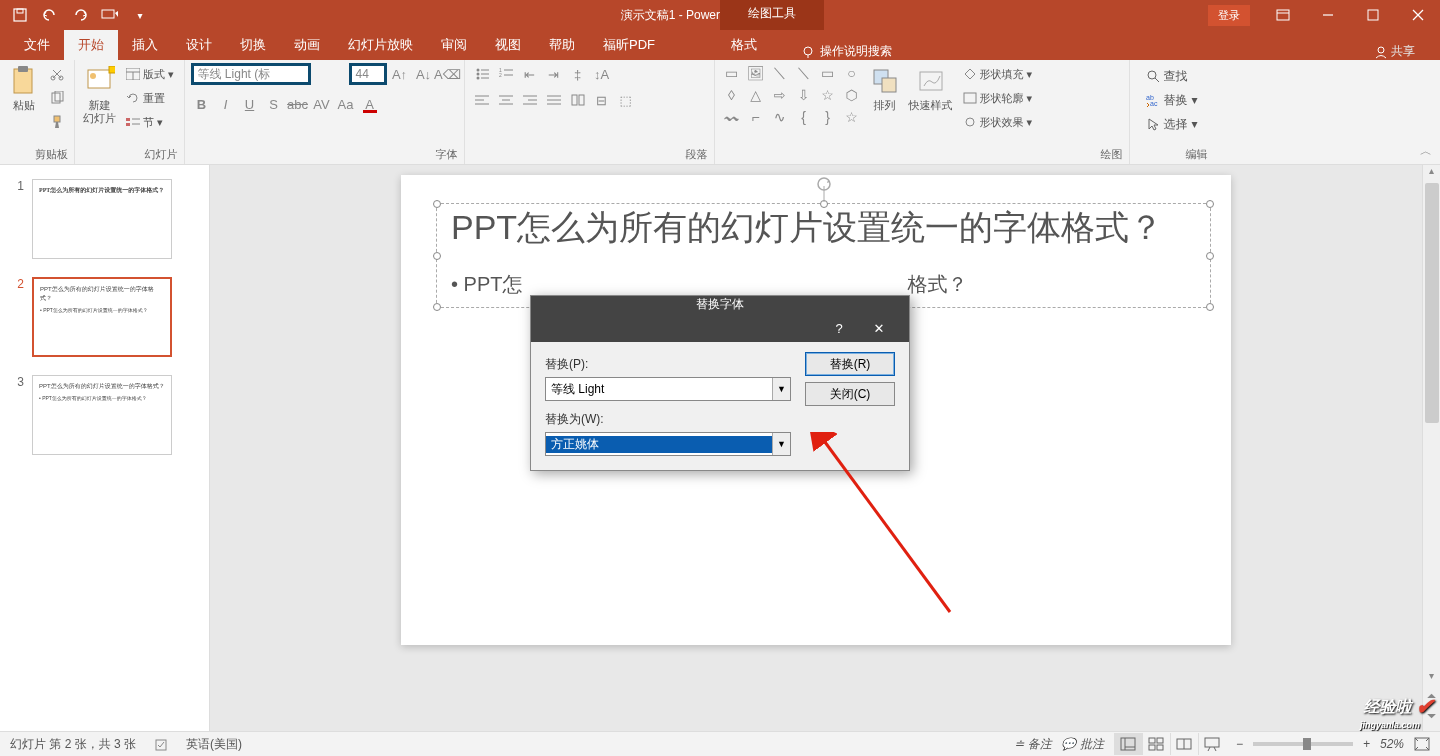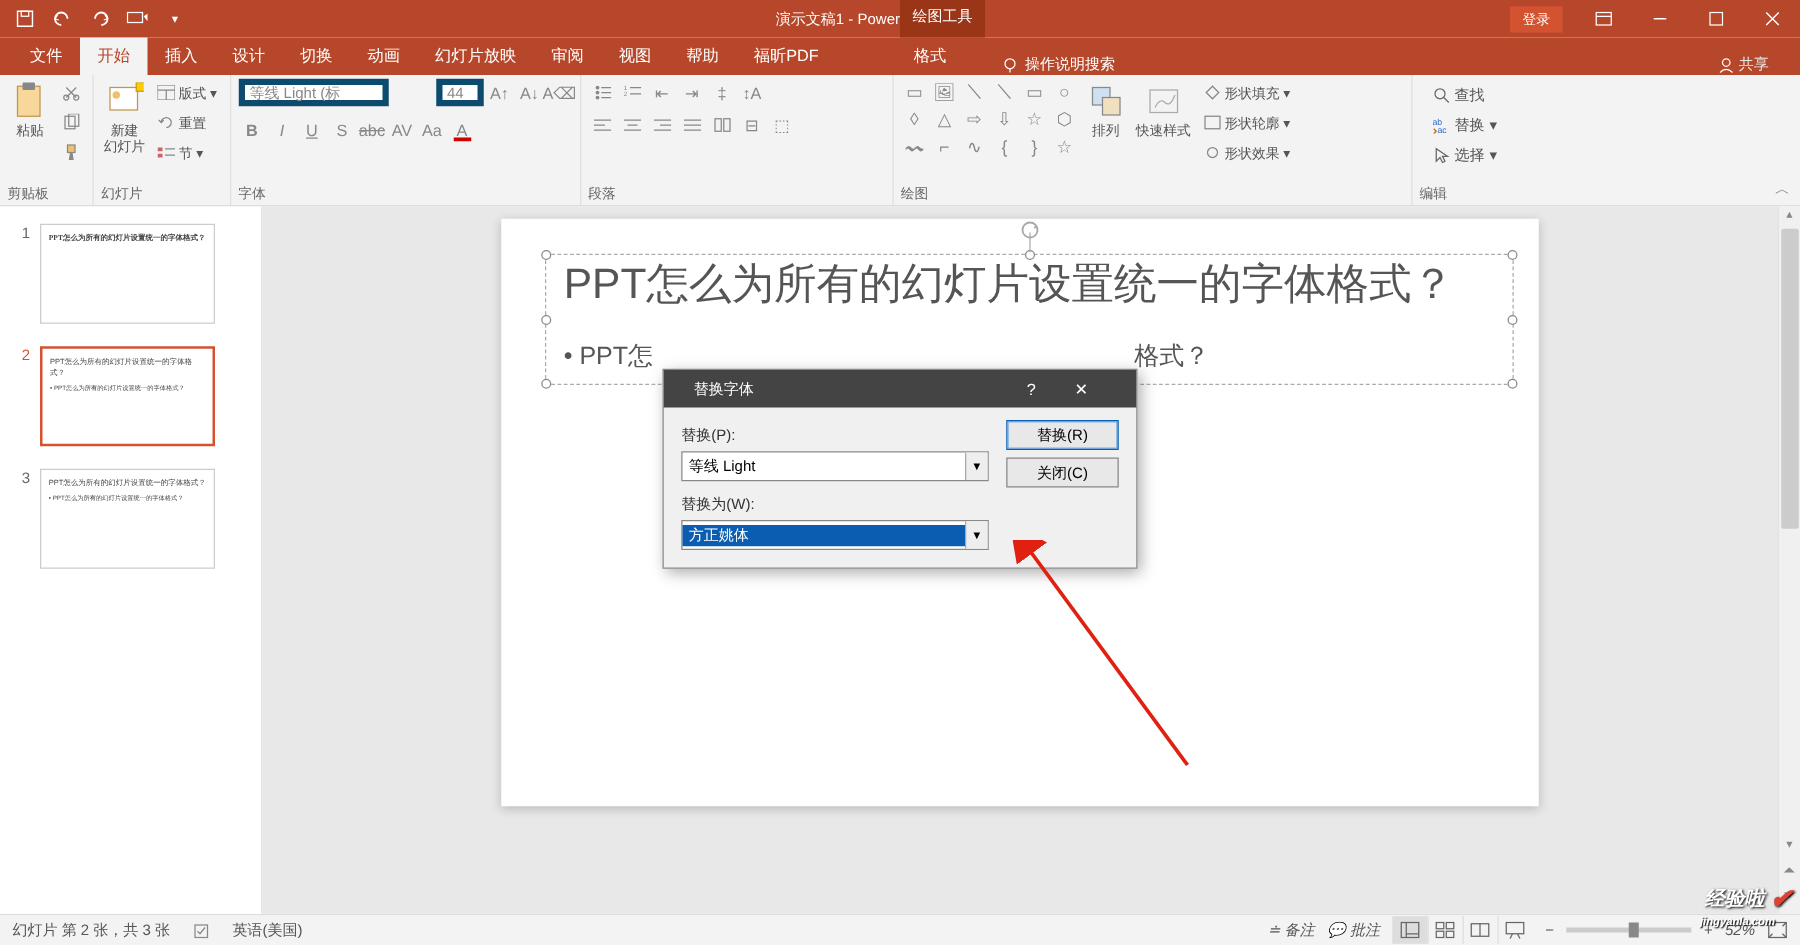--- a/index.html
+++ b/index.html
@@ -3,45 +3,45 @@
 <meta charset="utf-8">
 <style>
 * { margin: 0; padding: 0; box-sizing: border-box; font-family: "Microsoft YaHei", sans-serif; }
 body { background: #fff; width: 1440px; height: 756px; overflow: hidden; position: relative; }
 
 
 .title-bar { height: 30px; background: #b7472a; display: flex; align-items: center; color: #fff; font-size: 12px; }
 .qat { display: flex; gap: 10px; padding: 0 10px; align-items: center; }
 .qat-btn { width: 20px; height: 20px; display: flex; align-items: center; justify-content: center; cursor: pointer; }
 .title-text { color: #fff; }
-.drawing-tools { position: absolute; left: 720px; top: 0; background: #9b3518; padding: 5px 10px; height: 30px; color: #fff; font-size: 12px; }
+.drawing-tools { position: absolute; left: 720px; top: 0; background: #9b3518; padding: 5px 28px; height: 30px; color: #fff; font-size: 12px; }
 .win-controls { display: flex; gap: 0; }
 .win-btn { width: 45px; height: 30px; display: flex; align-items: center; justify-content: center; cursor: pointer; color: #fff; }
 .login-btn { background: #d35230; padding: 3px 10px; margin-right: 10px; cursor: pointer; font-size: 11px; }
 
 
 .tab-bar { height: 30px; background: #b7472a; display: flex; align-items: flex-end; padding: 0 10px; }
 .tab { padding: 6px 14px; color: #fff; font-size: 13px; cursor: pointer; }
 .tab.active { background: #f3f3f3; color: #b7472a; }
 .tab-right { margin-left: auto; display: flex; align-items: center; gap: 10px; padding-right: 15px; }
 .tab-search { display: flex; align-items: center; gap: 5px; color: #fff; font-size: 12px; }
 .share-btn { color: #e5e5e5; font-size: 12px; display: flex; align-items: center; gap: 3px; }
 
 
 .ribbon { height: 105px; background: #f3f3f3; border-bottom: 1px solid #ddd; display: flex; position: relative; }
 .ribbon-group { border-right: 1px solid #e0e0e0; padding: 3px 6px 0; display: flex; flex-direction: column; }
 .ribbon-group-content { flex: 1; display: flex; align-items: flex-start; gap: 4px; }
-.ribbon-group-label { text-align: left; font-size: 11px; color: #666; padding: 2px 0; position: relative; }
+.ribbon-group-label { text-align: right; font-size: 11px; color: #666; padding: 2px 0; position: relative; }
 .big-btn { display: flex; flex-direction: column; align-items: center; gap: 2px; padding: 2px; cursor: pointer; }
 .big-btn-icon { width: 32px; height: 32px; display: flex; align-items: center; justify-content: center; }
 .big-btn-label { font-size: 11px; color: #555; text-align: center; line-height: 1.2; }
 .small-btn-col { display: flex; flex-direction: column; gap: 2px; }
 .small-btn { display: flex; align-items: center; gap: 3px; padding: 2px 4px; font-size: 11px; color: #555; cursor: pointer; height: 22px; }
 .font-row { display: flex; gap: 2px; align-items: center; margin-bottom: 4px; }
-.font-combo { border: 5px solid #0c4a6e; background: #fff; height: 22px; font-size: 12px; padding: 0 4px; display: flex; align-items: center; color: #888; }
+.font-combo { border: 3px solid #0c4a6e; background: #fff; height: 22px; font-size: 12px; padding: 0 4px; display: flex; align-items: center; color: #888; }
 .font-btn-row { display: flex; gap: 2px; }
 .fbtn { width: 22px; height: 22px; display: flex; align-items: center; justify-content: center; cursor: pointer; color: #888; font-size: 13px; }
 .shapes-gallery { display: grid; grid-template-columns: repeat(6, 22px); grid-template-rows: repeat(3, 20px); gap: 2px; }
 .shape-cell { display: flex; align-items: center; justify-content: center; color: #888; font-size: 14px; cursor: pointer; }
 .edit-col { display: flex; flex-direction: column; gap: 2px; padding: 2px 6px; }
 .edit-btn { display: flex; align-items: center; gap: 4px; font-size: 12px; color: #555; cursor: pointer; height: 22px; padding: 0 4px; }
 .collapse-ribbon { position: absolute; right: 8px; bottom: 4px; font-size: 12px; color: #888; cursor: pointer; }
 
 
 .main-area { display: flex; height: calc(756px - 30px - 30px - 105px - 25px); }
@@ -54,21 +54,21 @@
 .slide-canvas { width: 830px; height: 470px; background: #fff; box-shadow: 0 2px 8px rgba(0,0,0,.2); position: relative; padding: 30px 50px; }
 .slide-title { font-size: 34px; color: #555; line-height: 1.35; font-family: "DengXian Light", sans-serif; }
 .slide-bullet { font-size: 20px; color: #555; margin-top: 20px; }
 .text-box-selection { position: absolute; left: 35px; top: 28px; width: 775px; height: 105px; border: 1px dashed #aaa; }
 .sel-handle { position: absolute; width: 8px; height: 8px; background: #fff; border: 1px solid #888; border-radius: 50%; }
 .vscroll { width: 18px; background: #f0f0f0; border-left: 1px solid #ddd; position: relative; }
 .vscroll-thumb { position: absolute; left: 2px; width: 14px; background: #ccc; border-radius: 2px; }
 
 
 .dialog { position: absolute; left: 530px; top: 295px; width: 380px; background: #f0f0f0; border: 1px solid #888; box-shadow: 3px 3px 12px rgba(0,0,0,.35); z-index: 100; }
-.dialog-title { height: 30px; background: #444; color: #fff; display: flex; align-items: center; padding: 0 24px; font-size: 12px; }
+.dialog-title { height: 46px; background: #444; color: #fff; display: flex; align-items: center; padding: 0 10px; font-size: 12px; flex-direction: column; }
 .dialog-title-btns { margin-left: auto; display: flex; gap: 0; }
 .dtb { width: 40px; height: 30px; display: flex; align-items: center; justify-content: center; cursor: pointer; font-size: 13px; }
 .dialog-body { padding: 10px 14px 14px; display: flex; gap: 14px; }
 .dialog-left { flex: 1; }
 .dlabel { font-size: 12px; color: #333; margin-bottom: 4px; margin-top: 4px; }
 .dcombo { width: 100%; height: 24px; border: 1px solid #888; background: #fff; display: flex; align-items: center; font-size: 12px; }
 .dcombo-text { flex: 1; padding: 0 5px; }
 .dcombo-arrow { width: 18px; height: 100%; border-left: 1px solid #aaa; display: flex; align-items: center; justify-content: center; background: #eee; font-size: 9px; }
 .dcombo.selected .dcombo-text { background: #0a5db0; color: #fff; }
 .dialog-right { width: 90px; display: flex; flex-direction: column; gap: 6px; }
@@ -80,21 +80,21 @@
 
 
 .status-bar { height: 25px; background: #f3f3f3; border-top: 1px solid #ddd; display: flex; align-items: center; padding: 0 10px; font-size: 12px; color: #555; }
 .status-left { display: flex; gap: 18px; align-items: center; }
 .status-right { margin-left: auto; display: flex; align-items: center; gap: 10px; font-style: italic; }
 .view-btns { display: flex; gap: 0; }
 .vbtn { width: 28px; height: 22px; display: flex; align-items: center; justify-content: center; cursor: pointer; color: #666; border-left: 1px solid #ddd; }
 .vbtn.active { background: #ddd; }
 .zoom-slider { width: 100px; height: 4px; background: #ccc; position: relative; }
 .zoom-thumb { position: absolute; top: -4px; left: 50px; width: 8px; height: 12px; background: #888; }
-.watermark { position: absolute; right: 6px; bottom: 24px; z-index: 200; font-size: 16px; font-weight: bold; font-style: italic; color: #fff; text-shadow: 1px 1px 2px #000; display: flex; align-items: center; gap: 4px; }
+.watermark { position: absolute; right: 6px; bottom: 36px; z-index: 200; font-size: 16px; font-weight: bold; font-style: italic; color: #fff; text-shadow: 1px 1px 2px #000; display: flex; align-items: center; gap: 4px; }
 .watermark .check { color: #e04030; font-size: 22px; }
 .watermark .sub { position: absolute; right: 14px; bottom: -10px; font-size: 9px; font-style: italic; color: #fff; text-shadow: 1px 1px 1px #000; }
 
 svg { display: block; }
 </style>
 </head>
 <body>
 
 <div class="title-bar">
   <div class="qat">

